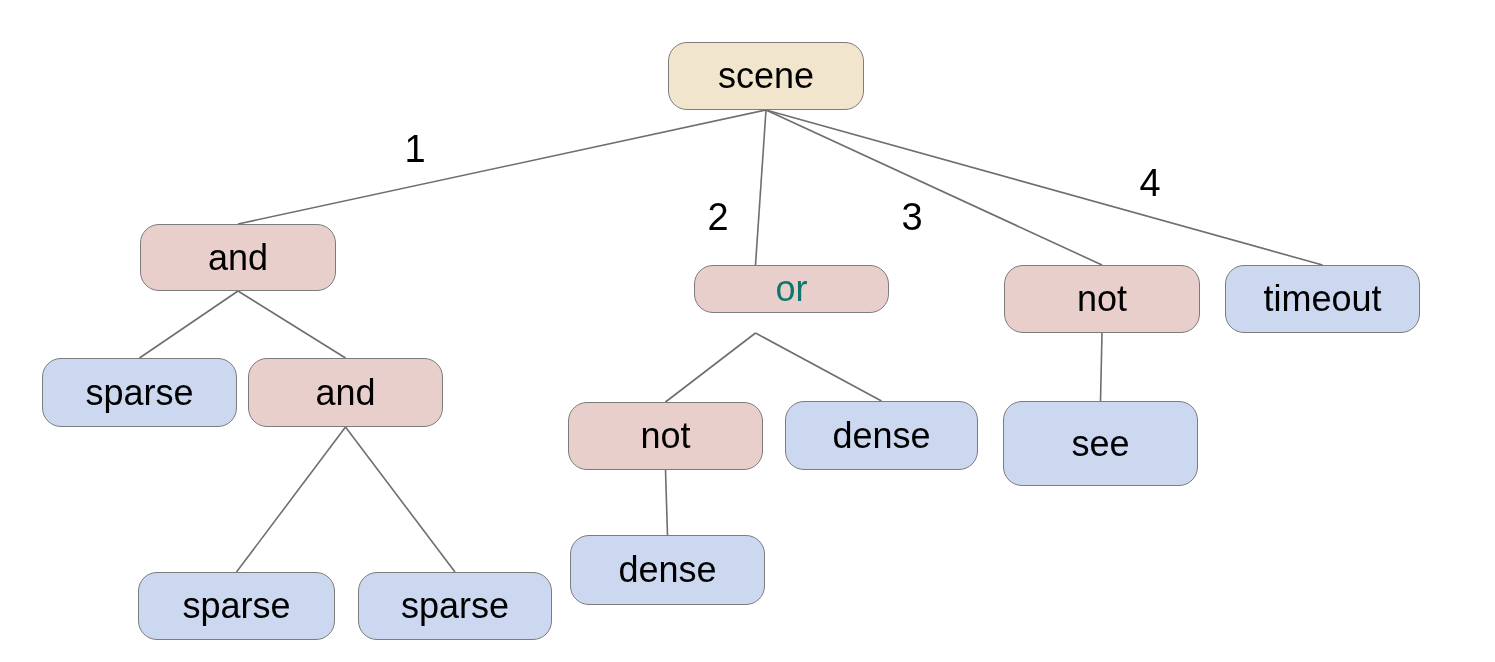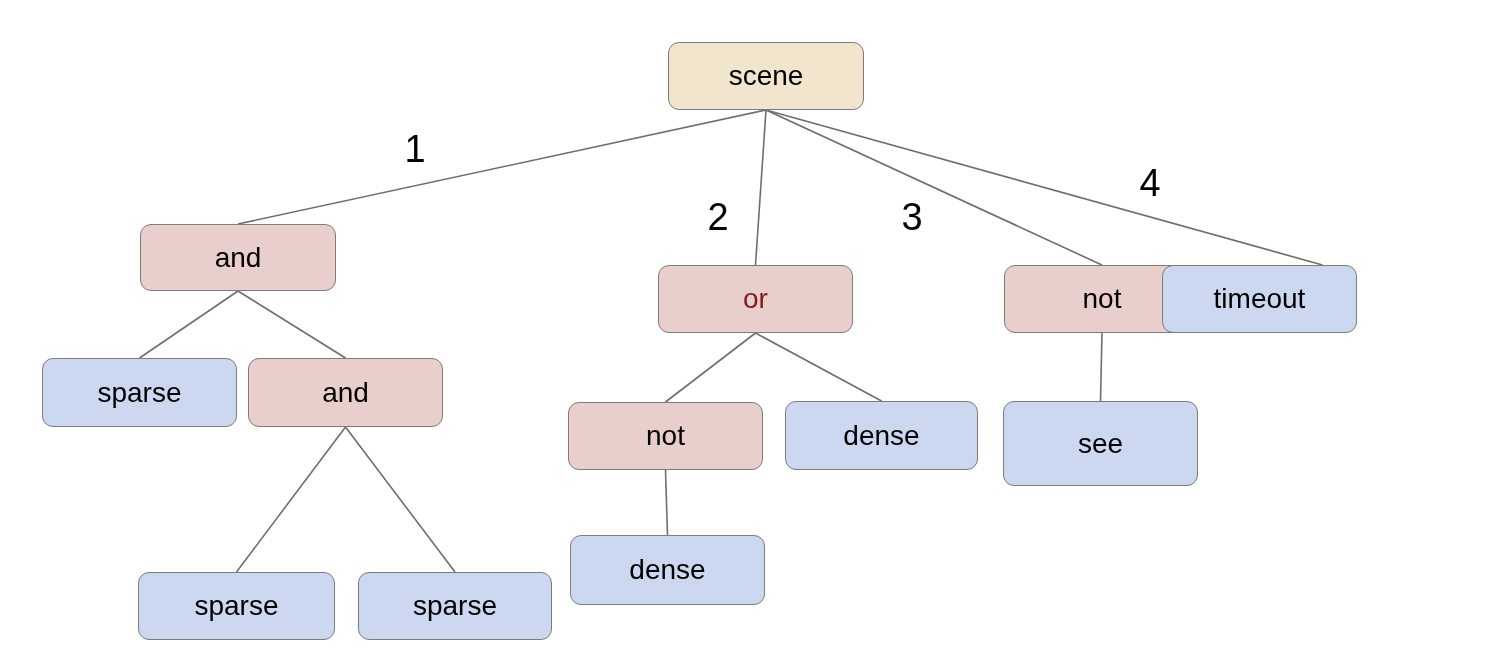--- a/index.html
+++ b/index.html
@@ -31,22 +31,22 @@
     font-size: 38px;
     fill: #000000;
     text-anchor: middle;
   }
   .node {
     position: absolute;
     box-sizing: border-box;
     display: flex;
     align-items: center;
     justify-content: center;
-    border-radius: 11px;
-    font-size: 28px;
+    border-radius: 19px;
+    font-size: 36px;
     color: #000000;
     line-height: 1;
     user-select: none;
   }
 </style>
 </head>
 <body>
 
 <div id="canvas">
   <svg id="edges" xmlns="http://www.w3.org/2000/svg">
@@ -63,23 +63,23 @@
       <line x1="345.5" y1="427" x2="236.5" y2="572" class="edge" stroke="#6e6e6e"></line>
       <line x1="345.5" y1="427" x2="455" y2="572" class="edge" stroke="#6e6e6e"></line>
       <line x1="755.5" y1="333" x2="665.5" y2="402" class="edge" stroke="#6e6e6e"></line>
       <line x1="755.5" y1="333" x2="881.5" y2="401" class="edge" stroke="#6e6e6e"></line>
       <line x1="665.5" y1="470" x2="667.5" y2="535" class="edge" stroke="#6e6e6e"></line>
       <line x1="1102" y1="333" x2="1100.5" y2="401" class="edge" stroke="#6e6e6e"></line>
     </svg>
   <div id="nodes">
       <div class="node" style="left: 668px; top: 42px; width: 196px; height: 68px; background: rgb(242, 229, 205); border: 1.7px solid rgb(124, 124, 124); color: rgb(0, 0, 0);">scene</div>
       <div class="node" style="left: 140px; top: 224px; width: 196px; height: 67px; background: rgb(233, 207, 203); border: 1.7px solid rgb(124, 124, 124); color: rgb(0, 0, 0);">and</div>
-      <div class="node" style="left: 658px; top: 265px; width: 195px; height: 68px; background: rgb(233, 207, 203); border: 1.7px solid rgb(124, 124, 124); color: #7f1d1d;">or</div>
+      <div class="node" style="left: 694px; top: 265px; width: 195px; height: 48px; background: rgb(233, 207, 203); border: 1.7px solid rgb(124, 124, 124); color: #0f766e;">or</div>
       <div class="node" style="left: 1004px; top: 265px; width: 196px; height: 68px; background: rgb(233, 207, 203); border: 1.7px solid rgb(124, 124, 124); color: rgb(0, 0, 0);">not</div>
-      <div class="node" style="left: 1162px; top: 265px; width: 195px; height: 68px; background: rgb(204, 215, 240); border: 1.7px solid rgb(124, 124, 124); color: rgb(0, 0, 0);">timeout</div>
+      <div class="node" style="left: 1225px; top: 265px; width: 195px; height: 68px; background: rgb(204, 215, 240); border: 1.7px solid rgb(124, 124, 124); color: rgb(0, 0, 0);">timeout</div>
       <div class="node" style="left: 42px; top: 358px; width: 195px; height: 69px; background: rgb(204, 215, 240); border: 1.7px solid rgb(124, 124, 124); color: rgb(0, 0, 0);">sparse</div>
       <div class="node" style="left: 248px; top: 358px; width: 195px; height: 69px; background: rgb(233, 207, 203); border: 1.7px solid rgb(124, 124, 124); color: rgb(0, 0, 0);">and</div>
       <div class="node" style="left: 568px; top: 402px; width: 195px; height: 68px; background: rgb(233, 207, 203); border: 1.7px solid rgb(124, 124, 124); color: rgb(0, 0, 0);">not</div>
       <div class="node" style="left: 785px; top: 401px; width: 193px; height: 69px; background: rgb(204, 215, 240); border: 1.7px solid rgb(124, 124, 124); color: rgb(0, 0, 0);">dense</div>
       <div class="node" style="left: 1003px; top: 401px; width: 195px; height: 85px; background: rgb(204, 215, 240); border: 1.7px solid rgb(124, 124, 124); color: rgb(0, 0, 0);">see</div>
       <div class="node" style="left: 570px; top: 535px; width: 195px; height: 70px; background: rgb(204, 215, 240); border: 1.7px solid rgb(124, 124, 124); color: rgb(0, 0, 0);">dense</div>
       <div class="node" style="left: 138px; top: 572px; width: 197px; height: 68px; background: rgb(204, 215, 240); border: 1.7px solid rgb(124, 124, 124); color: rgb(0, 0, 0);">sparse</div>
       <div class="node" style="left: 358px; top: 572px; width: 194px; height: 68px; background: rgb(204, 215, 240); border: 1.7px solid rgb(124, 124, 124); color: rgb(0, 0, 0);">sparse</div>
     </div>
 </div>

